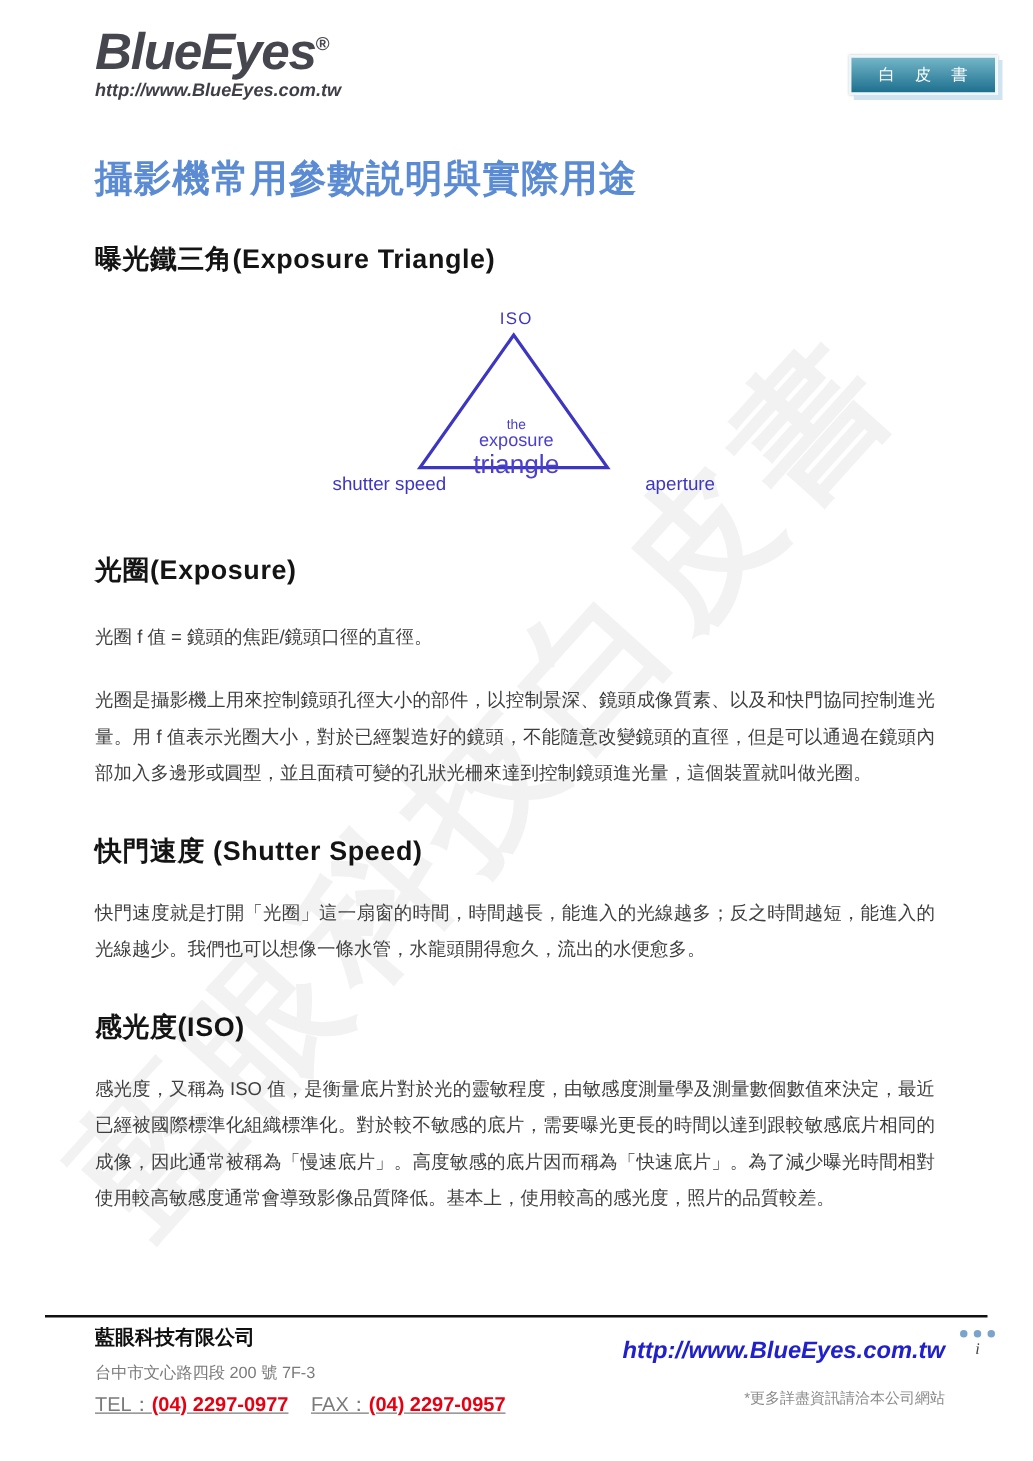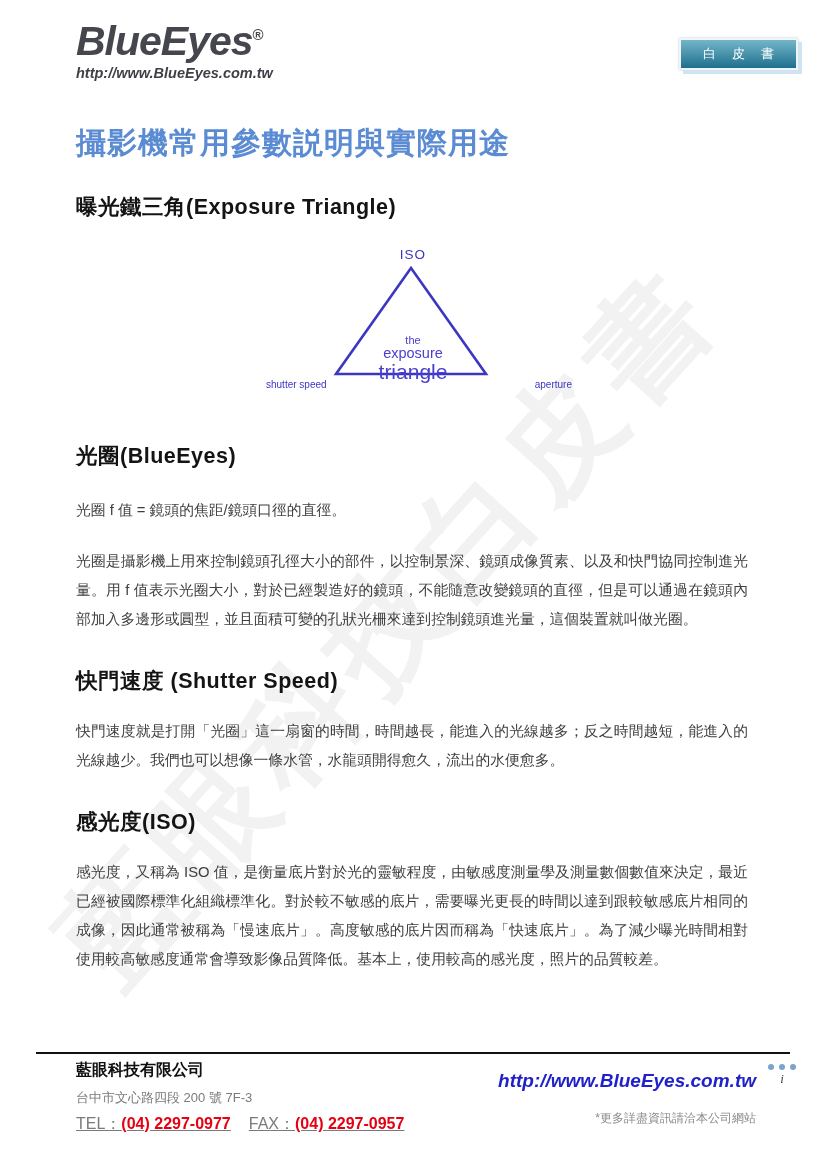--- a/index.html
+++ b/index.html
@@ -5,21 +5,21 @@
   html,body{margin:0;padding:0;background:#ffffff;}
   .page{position:relative;width:826px;height:1169px;background:#fff;overflow:hidden;
         font-family:"Liberation Sans",sans-serif;color:#3e3e3e;}
   
   .watermark{position:absolute;left:390px;top:625px;z-index:0;white-space:nowrap;
              transform:translate(-50%,-50%) rotate(-48deg);
              font-size:118px;font-weight:bold;letter-spacing:12px;
              color:rgba(40,40,40,0.06);pointer-events:none;}
   .content{position:relative;z-index:1;}
   
-  .header{display:flex;justify-content:space-between;align-items:flex-start;
+  .header{display:flex;justify-content:space-between;align-items:center;
           padding:20px 28px 0 76px;gap:16px;}
   .brand{font-size:41px;line-height:1.05;font-weight:bold;font-style:italic;
          color:#46464e;letter-spacing:-1px;}
   .brand .reg{font-size:15px;vertical-align:super;font-style:normal;}
   .brand-url{font-size:14.5px;font-weight:bold;font-style:italic;color:#3f3f47;margin-top:2px;}
   .badge{margin-top:18px;background:linear-gradient(#74b6c8,#1d6f8e);color:#fff;
          font-size:13px;line-height:1;padding:7px 6px 8px 22px;letter-spacing:16px;
          border:2px solid #eef6fa;box-shadow:4px 4px 0 #cfe4f0,0 0 2px rgba(0,0,0,.25);}
   
   h1{margin:42px 76px 0;font-size:30px;font-weight:bold;color:#5b8bd3;letter-spacing:1px;}
@@ -29,21 +29,21 @@
   p.formula{text-align:left;margin-top:26px;}
   
   .figure{position:relative;width:230px;height:162px;margin:26px auto 6px;}
   .fig-apex{position:absolute;top:0;left:0;right:0;text-align:center;
             font-size:13.5px;color:#3d36c0;letter-spacing:1px;}
   .fig-svg{position:absolute;top:18px;left:0;}
   .fig-inner{position:absolute;top:72px;left:0;right:0;text-align:center;color:#4a40cf;}
   .fig-inner .l1{display:block;font-size:11px;line-height:11px;margin-top:16px;}
   .fig-inner .l2{display:block;font-size:14.5px;line-height:15px;}
   .fig-inner .l3{display:block;font-size:21px;line-height:22px;}
-  .fig-lbl{position:absolute;top:132px;font-size:10px;color:#3d36c0;}
+  .fig-lbl{position:absolute;top:132px;font-size:15px;color:#3d36c0;}
   .fig-lbl.left{left:-32px;}
   .fig-lbl.right{right:-44px;}
   
   .footer{position:absolute;left:36px;right:36px;top:1052px;border-top:2px solid #111;z-index:1;}
   .footer-row{display:flex;justify-content:space-between;padding:6px 34px 0 40px;}
   .company{font-size:16px;font-weight:bold;color:#101010;}
   .address{font-size:13px;color:#7a7a7a;margin-top:8px;}
   .telline{font-size:16px;color:#7a7a7a;margin-top:7px;text-decoration:underline;}
   .telline .red{color:#e60012;font-weight:bold;}
   .telline .gap{display:inline-block;width:18px;}
@@ -83,21 +83,21 @@
       </svg>
       <div class="fig-inner">
         <span class="l1">the</span>
         <span class="l2">exposure</span>
         <span class="l3">triangle</span>
       </div>
       <span class="fig-lbl left">shutter speed</span>
       <span class="fig-lbl right">aperture</span>
     </div>
 
-    <h2>光圈(BlueEyes)</h2>
+    <h2>光圈(Exposure)</h2>
     <p class="body formula">光圈 f 值 = 鏡頭的焦距/鏡頭口徑的直徑。</p>
     <p class="body">光圈是攝影機上用來控制鏡頭孔徑大小的部件，以控制景深、鏡頭成像質素、以及和快門協同控制進光量。用 f 值表示光圈大小，對於已經製造好的鏡頭，不能隨意改變鏡頭的直徑，但是可以通過在鏡頭內部加入多邊形或圓型，並且面積可變的孔狀光柵來達到控制鏡頭進光量，這個裝置就叫做光圈。</p>
 
     <h2>快門速度 (Shutter Speed)</h2>
     <p class="body">快門速度就是打開「光圈」這一扇窗的時間，時間越長，能進入的光線越多；反之時間越短，能進入的光線越少。我們也可以想像一條水管，水龍頭開得愈久，流出的水便愈多。</p>
 
     <h2>感光度(ISO)</h2>
     <p class="body">感光度，又稱為 ISO 值，是衡量底片對於光的靈敏程度，由敏感度測量學及測量數個數值來決定，最近已經被國際標準化組織標準化。對於較不敏感的底片，需要曝光更長的時間以達到跟較敏感底片相同的成像，因此通常被稱為「慢速底片」。高度敏感的底片因而稱為「快速底片」。為了減少曝光時間相對使用較高敏感度通常會導致影像品質降低。基本上，使用較高的感光度，照片的品質較差。</p>
 
   </div>

